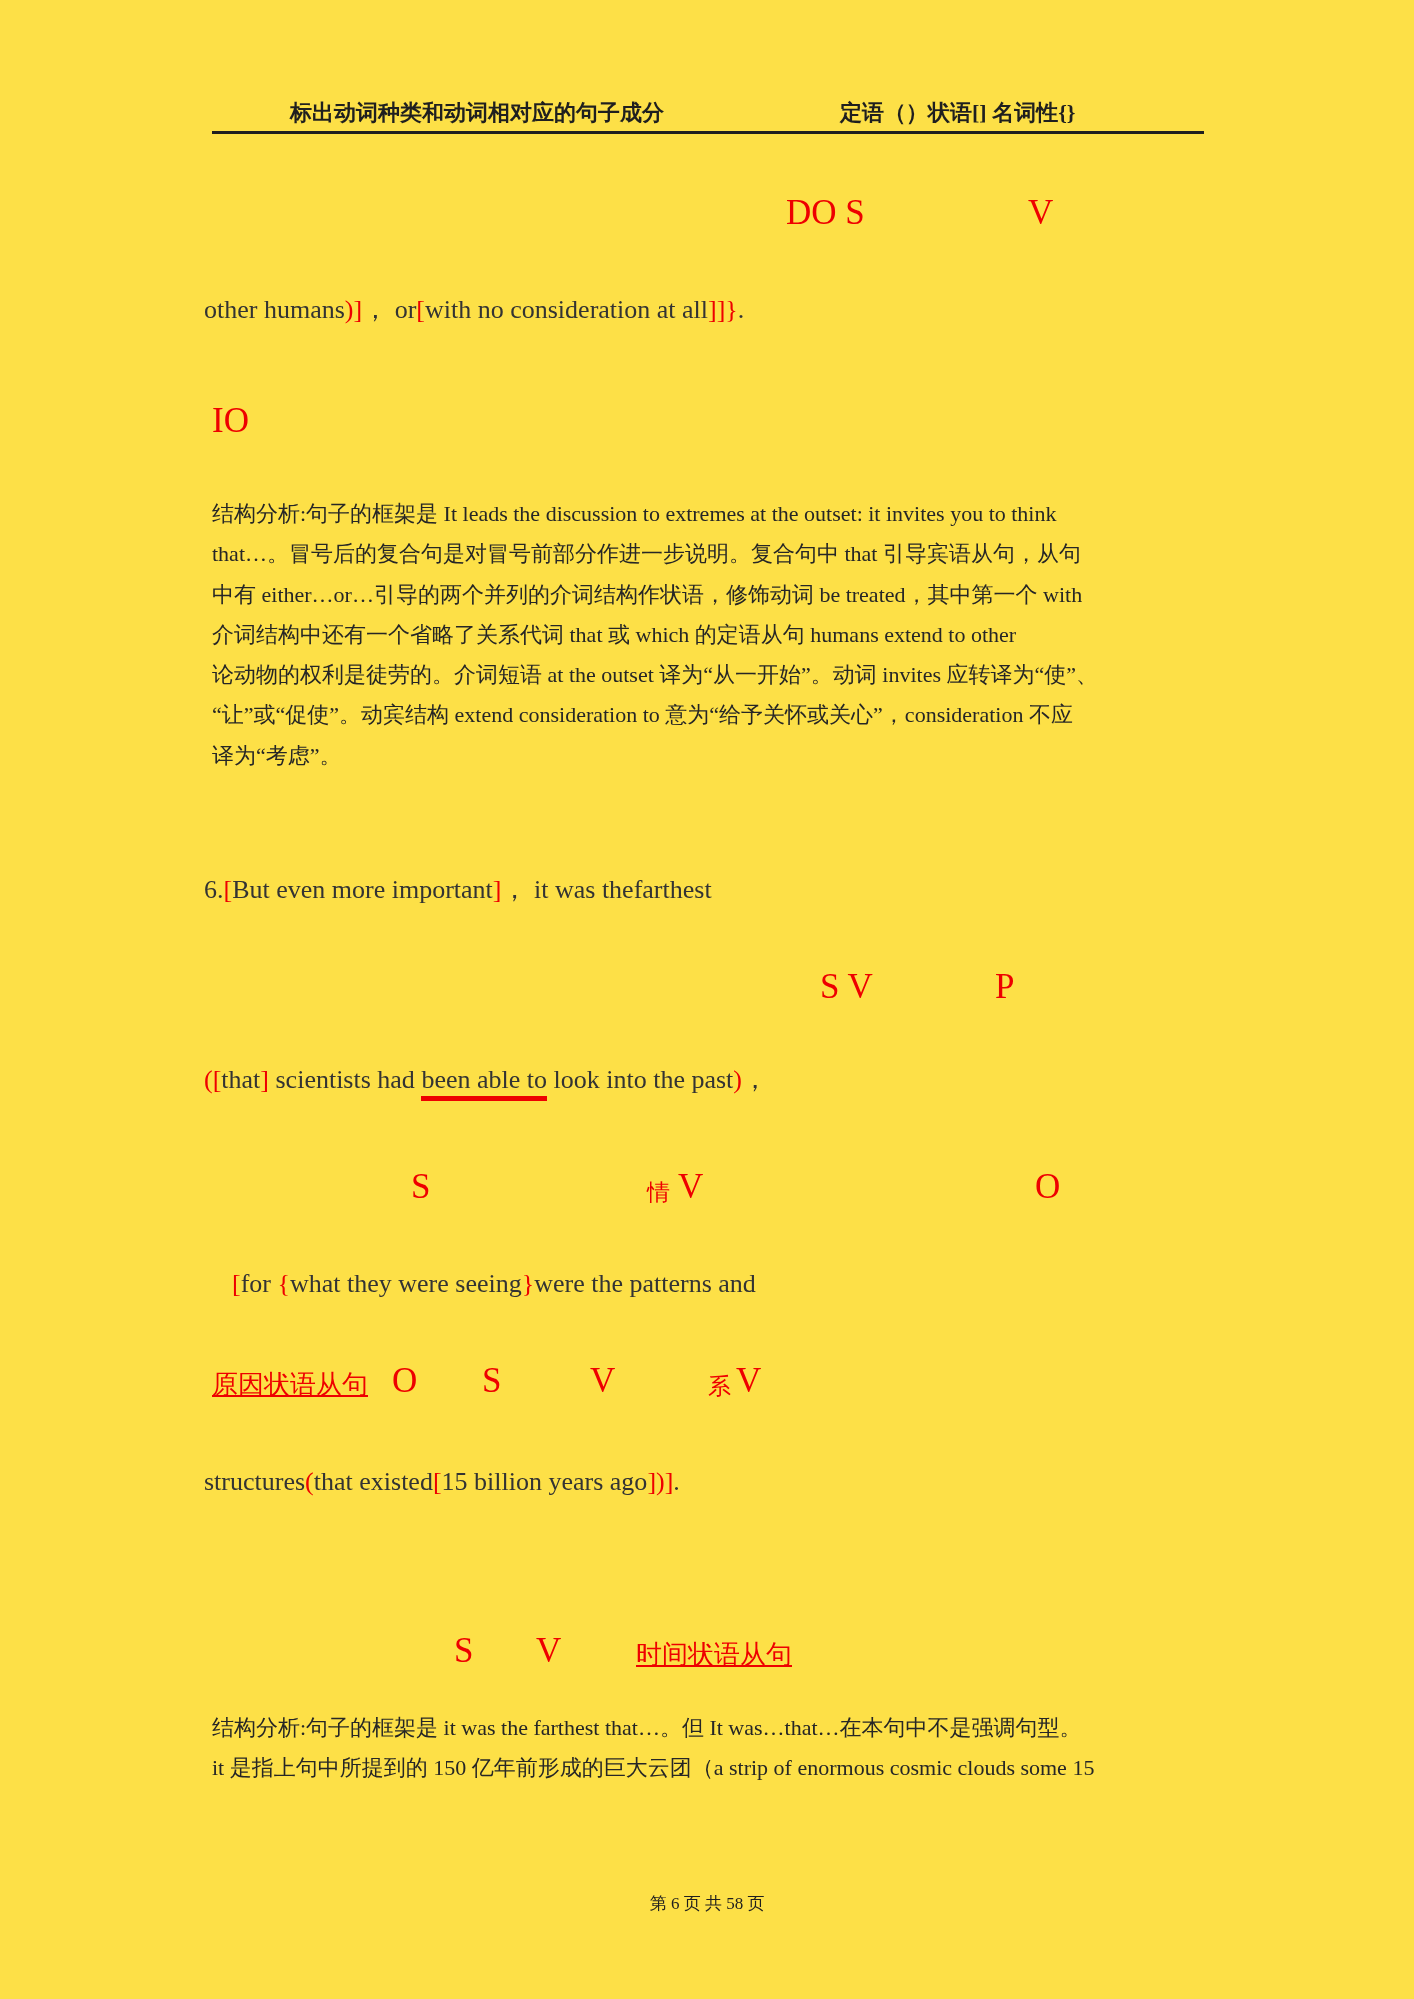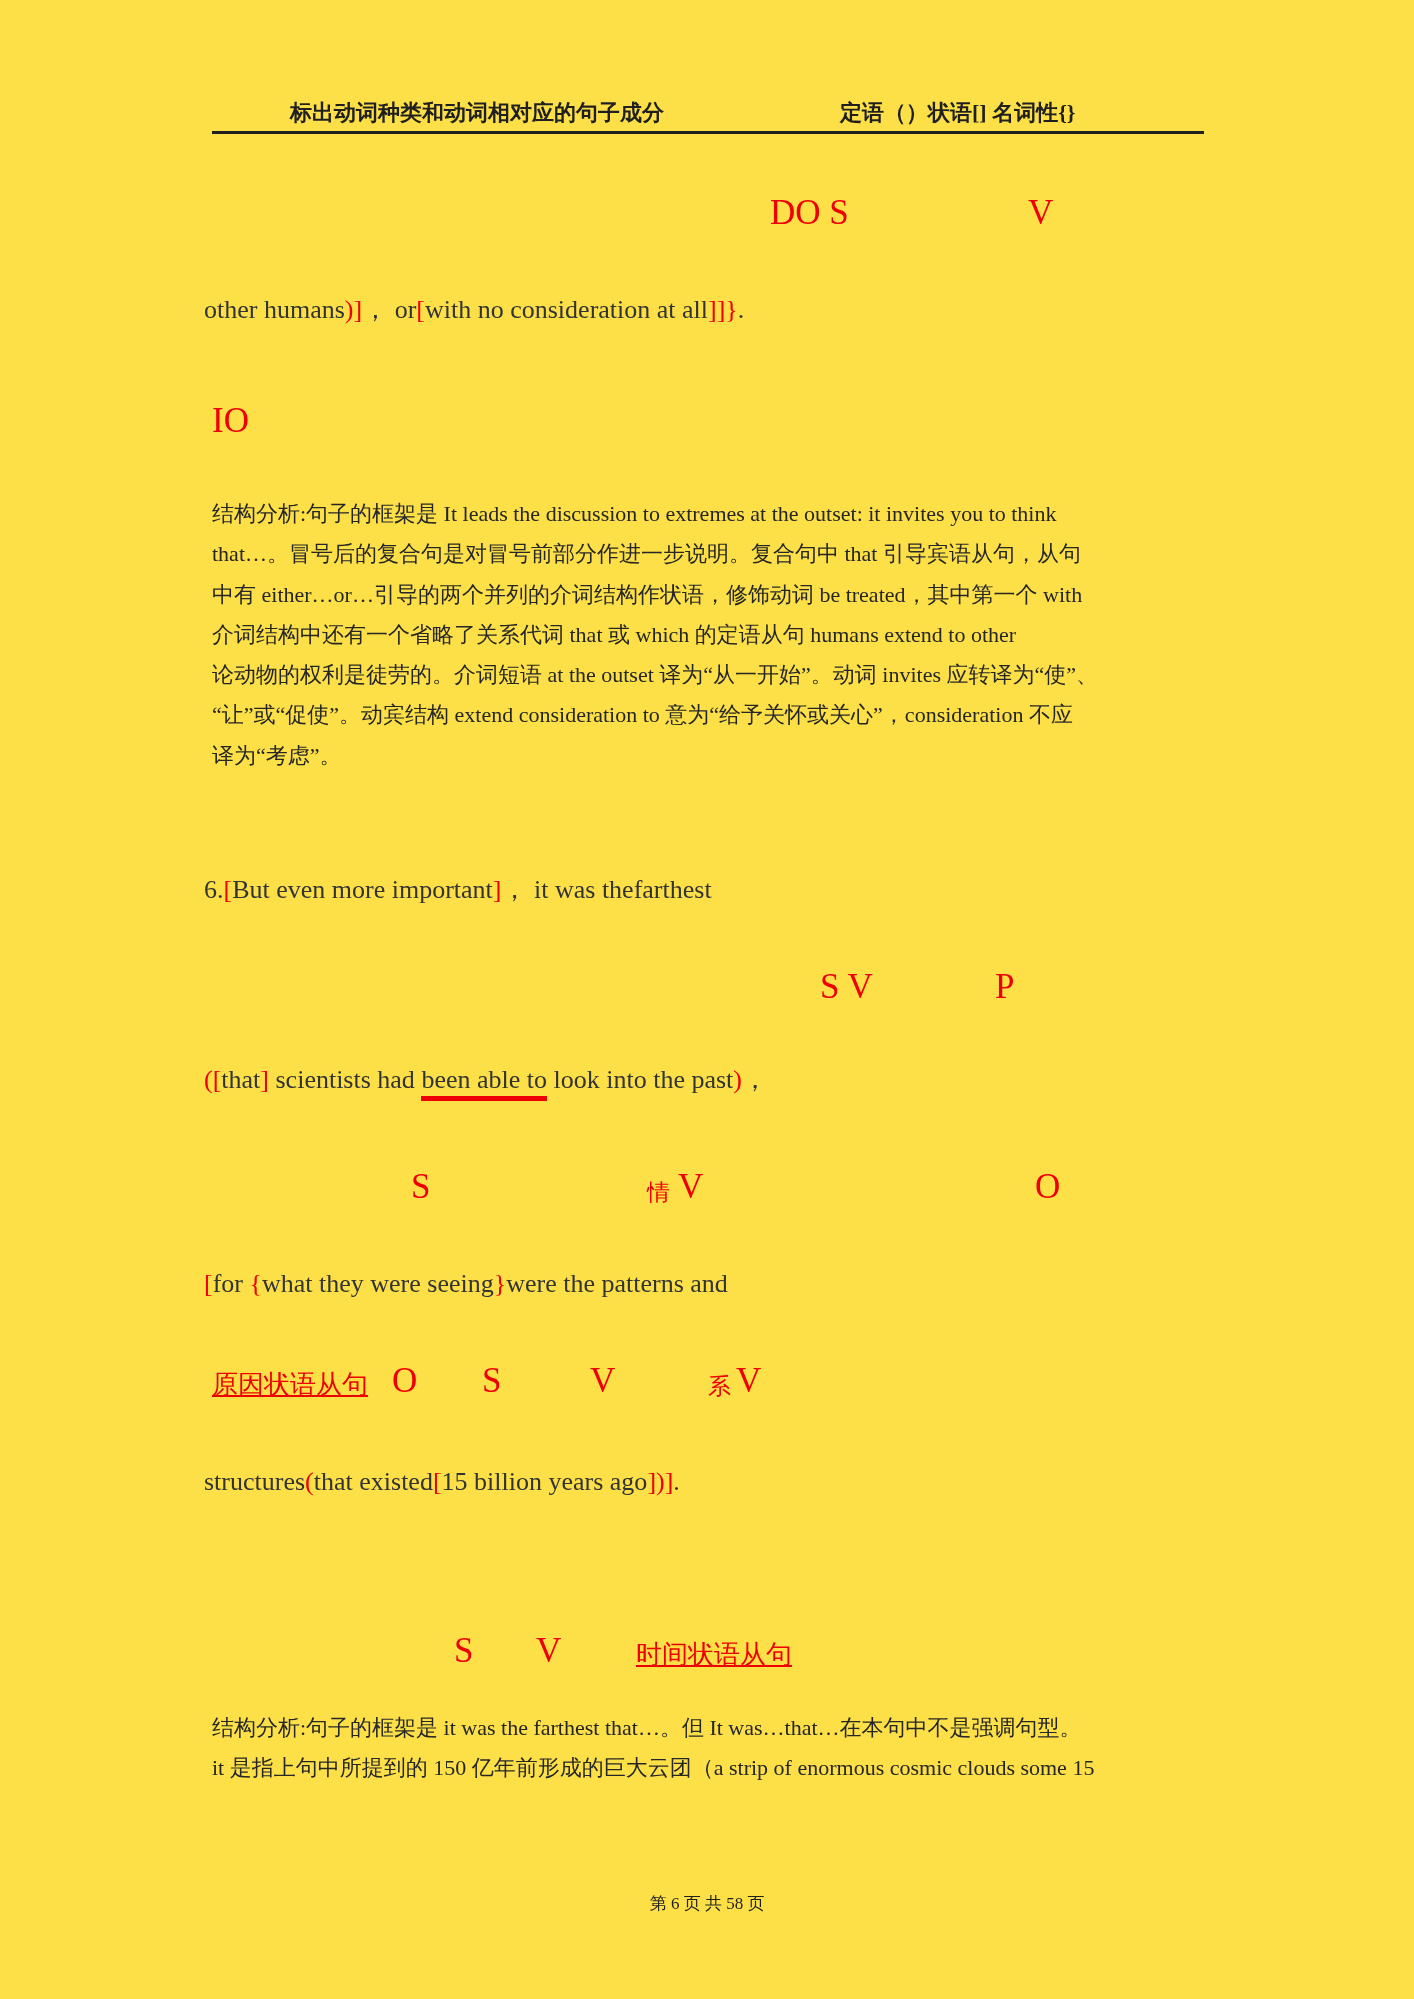--- a/index.html
+++ b/index.html
@@ -35,21 +35,21 @@
 </head>
 <body>
 
 <div class="page">
 
   <div class="hdr hdr-left">标出动词种类和动词相对应的句子成分</div>
   <div class="hdr hdr-right">定语（）状语[] 名词性{}</div>
   <div class="hdr-rule"></div>
 
   <div class="ann" style="top:184px;">
-    <span style="left:558px;">DO S</span>
+    <span style="left:574px;">DO S</span>
     <span style="left:816px;">V</span>
   </div>
 
   <div class="sent" style="top:286px;"><span>other humans</span><span class="r">)]</span><span>， or</span><span class="r">[</span><span>with no consideration at all</span><span class="r">]]}</span><span>.</span></div>
 
   <div class="io" style="top:400px;">IO</div>
 
   <div class="para" style="top:494px;">
       <div>结构分析:句子的框架是 It leads the discussion to extremes at the outset: it invites you to think</div>
       <div>that…。冒号后的复合句是对冒号前部分作进一步说明。复合句中 that 引导宾语从句，从句</div>
@@ -69,21 +69,21 @@
 
   <div class="sent" style="top:1056px;"><span class="r">([</span><span>that</span><span class="r">]</span><span> scientists had </span><span class="u">been able to</span><span> look into the past</span><span class="r">)</span><span>，</span></div>
 
   <div class="ann" style="top:1158px;">
     <span style="left:199px;">S</span>
     <span style="left:435px;" class="sm">情</span>
     <span style="left:466px;">V</span>
     <span style="left:823px;">O</span>
   </div>
 
-  <div class="sent" style="top:1260px;"><span class="r">[</span><span>for </span><span class="r">{</span><span>what they were seeing</span><span class="r">}</span><span>were the patterns and</span></div>
+  <div class="sent" style="top:1260px;margin-left:28px;"><span class="r">[</span><span>for </span><span class="r">{</span><span>what they were seeing</span><span class="r">}</span><span>were the patterns and</span></div>
 
   <div class="ann" style="top:1352px;">
     <span style="left:0px;" class="cjk">原因状语从句</span>
     <span style="left:180px;">O</span>
     <span style="left:270px;">S</span>
     <span style="left:378px;">V</span>
     <span style="left:496px;" class="sm">系</span>
     <span style="left:524px;">V</span>
   </div>
 

